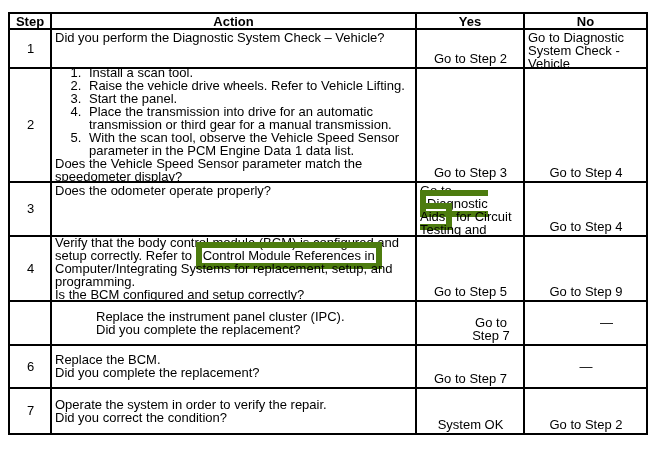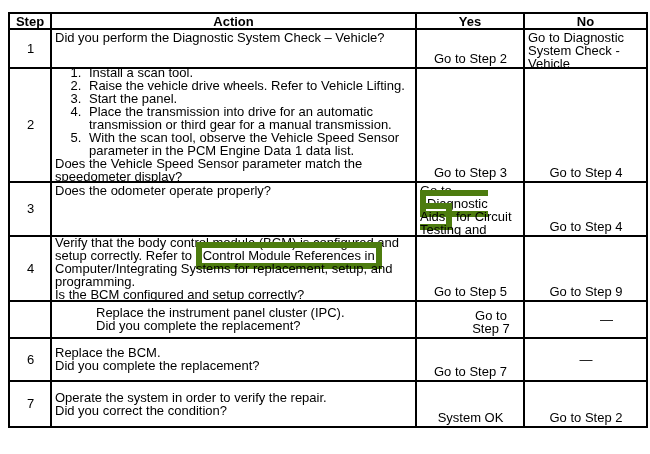--- a/index.html
+++ b/index.html
@@ -40,21 +40,21 @@
     display: flex;
     flex-direction: column;
     padding: 1px 2px 2px 3px;
     font-size: 13px;
     line-height: 13px;
   }
   .h1 { height: 37px; }
   .h2 { height: 112px; }
   .h3 { height: 52px; }
   .h4 { height: 63px; }
-  .h5 { height: 35px; padding-left: 44px; }
+  .h5 { height: 42px; padding-left: 44px; }
   .h6 { height: 41px; }
   .h7 { height: 44px; }
   .between { justify-content: center; border-radius: 17px; }
   .bottom  { justify-content: flex-end; }
   .middle  { justify-content: center; align-items: center; }
   .ctr     { text-align: center; }
   .stepnum { justify-content: center; align-items: center; text-align: center; }
   ol.steps {
     margin: 0;
     padding-left: 30px;

